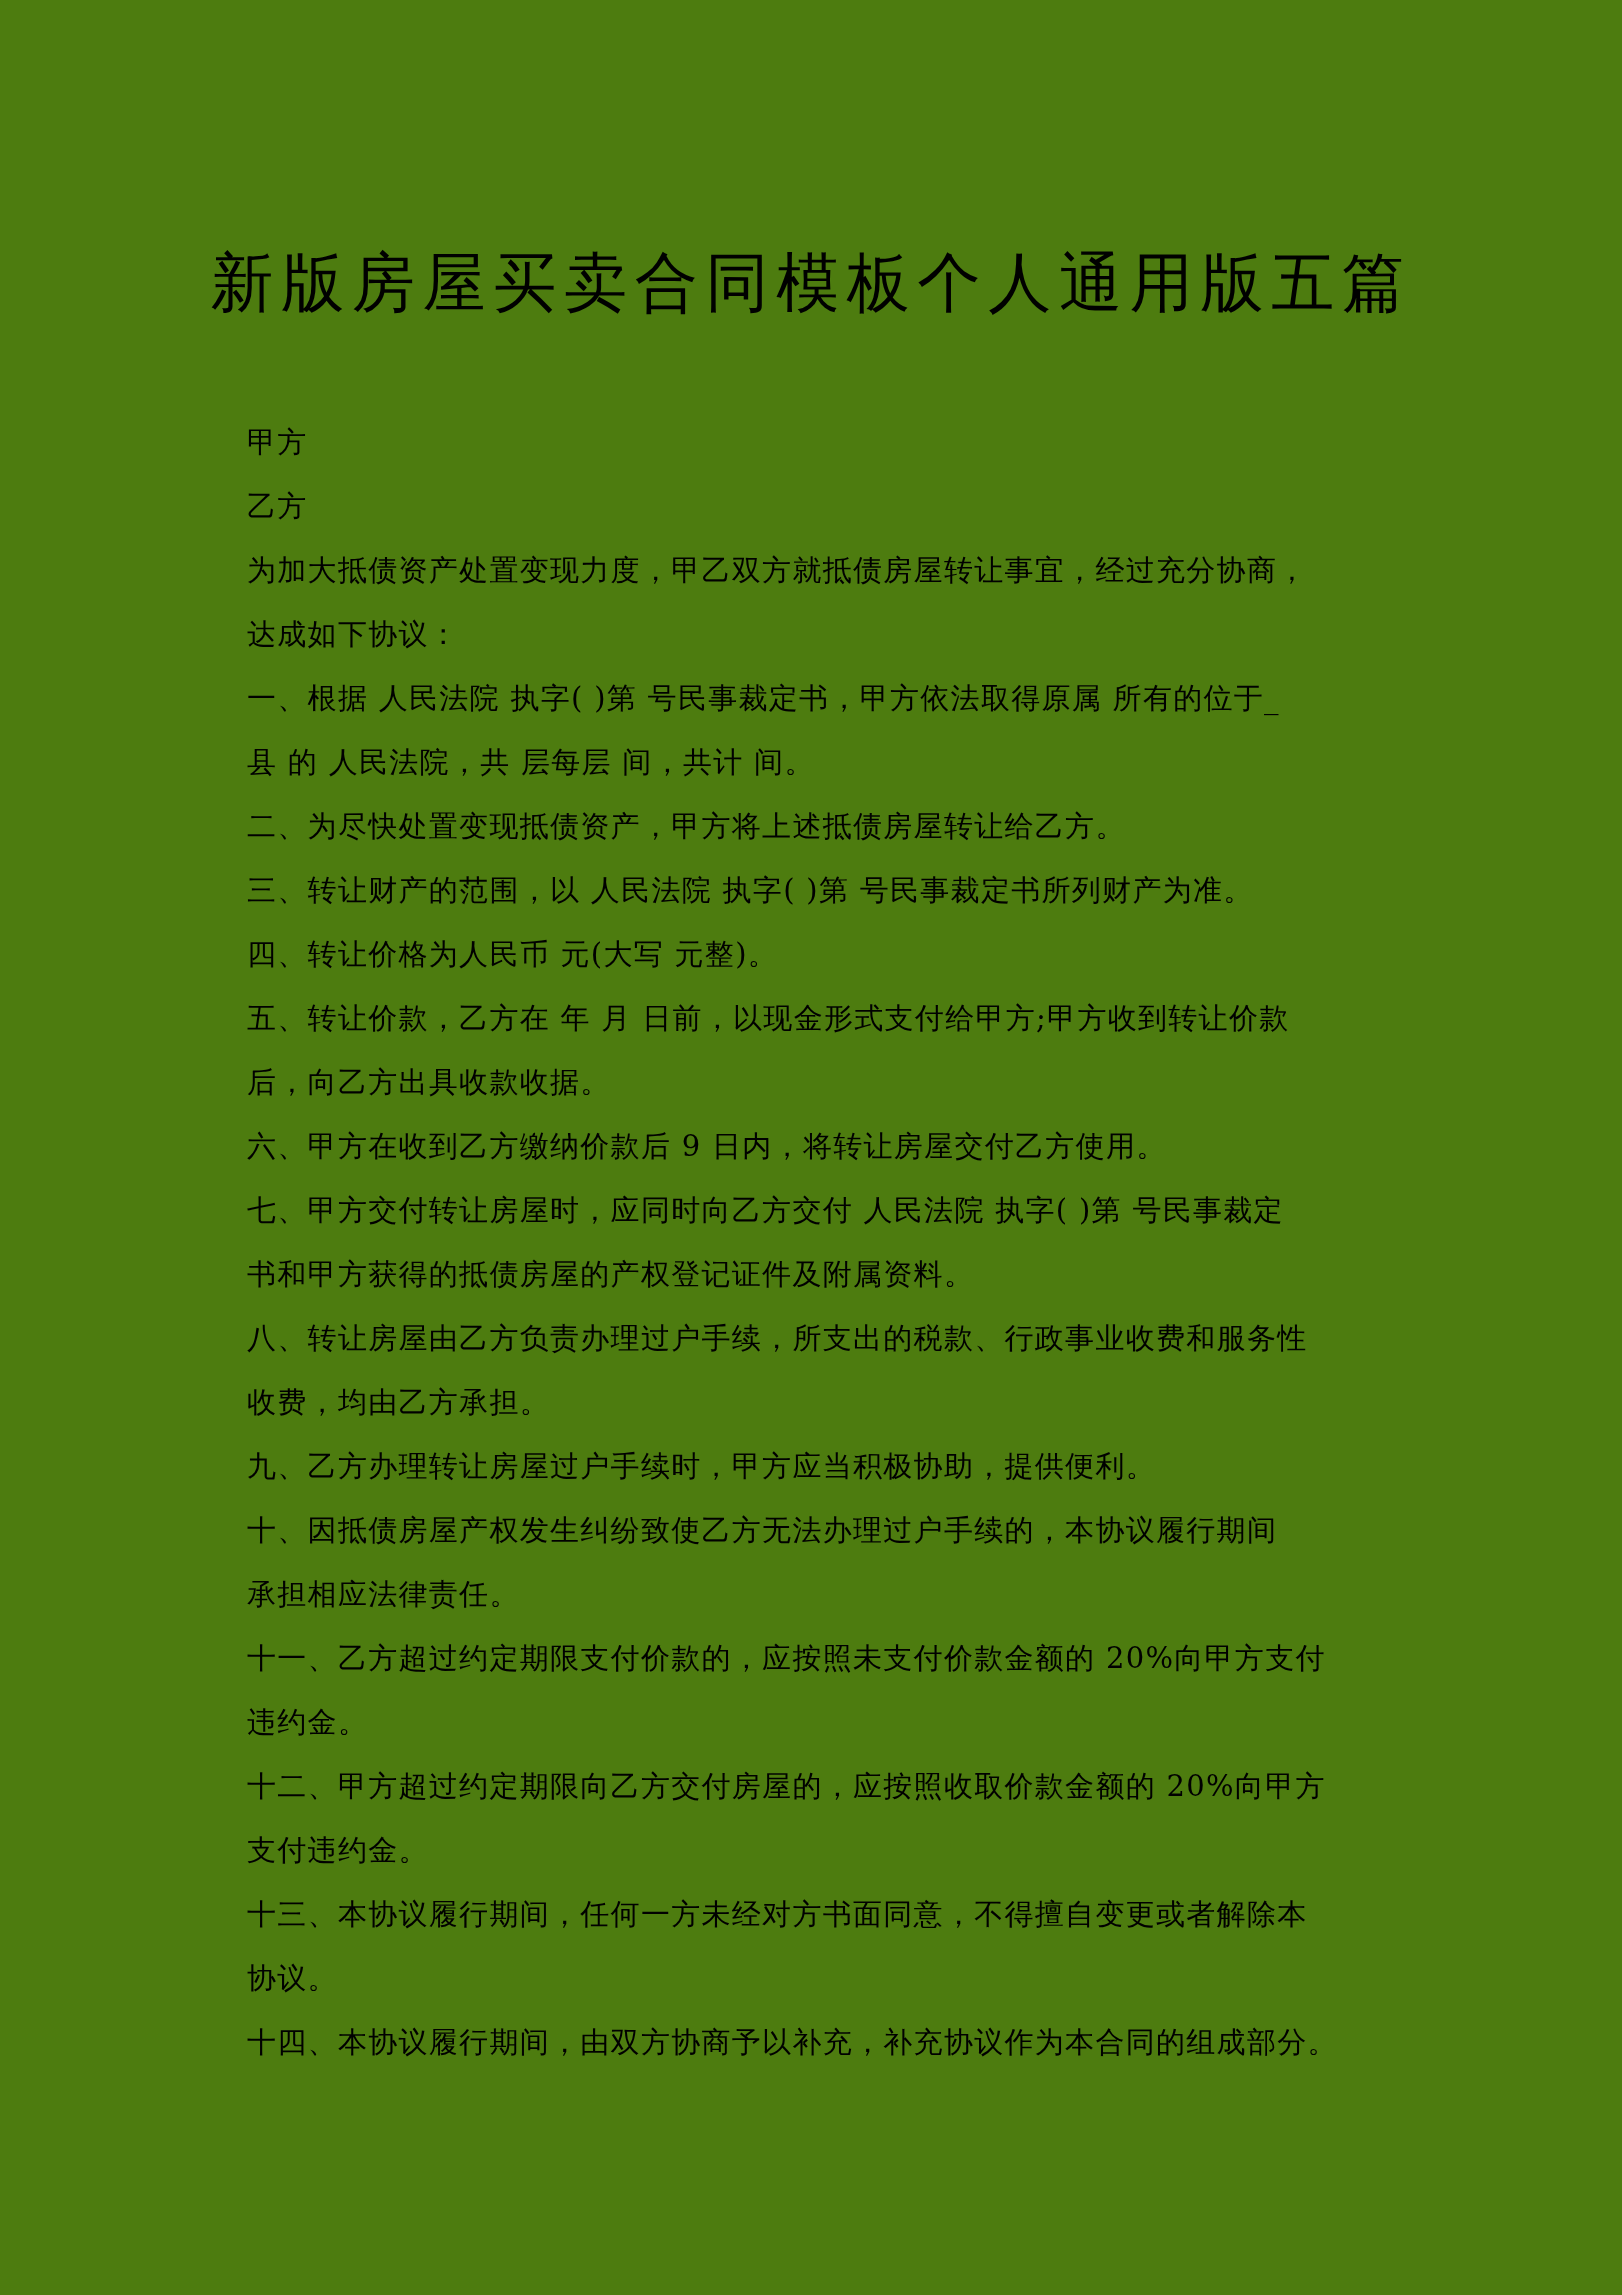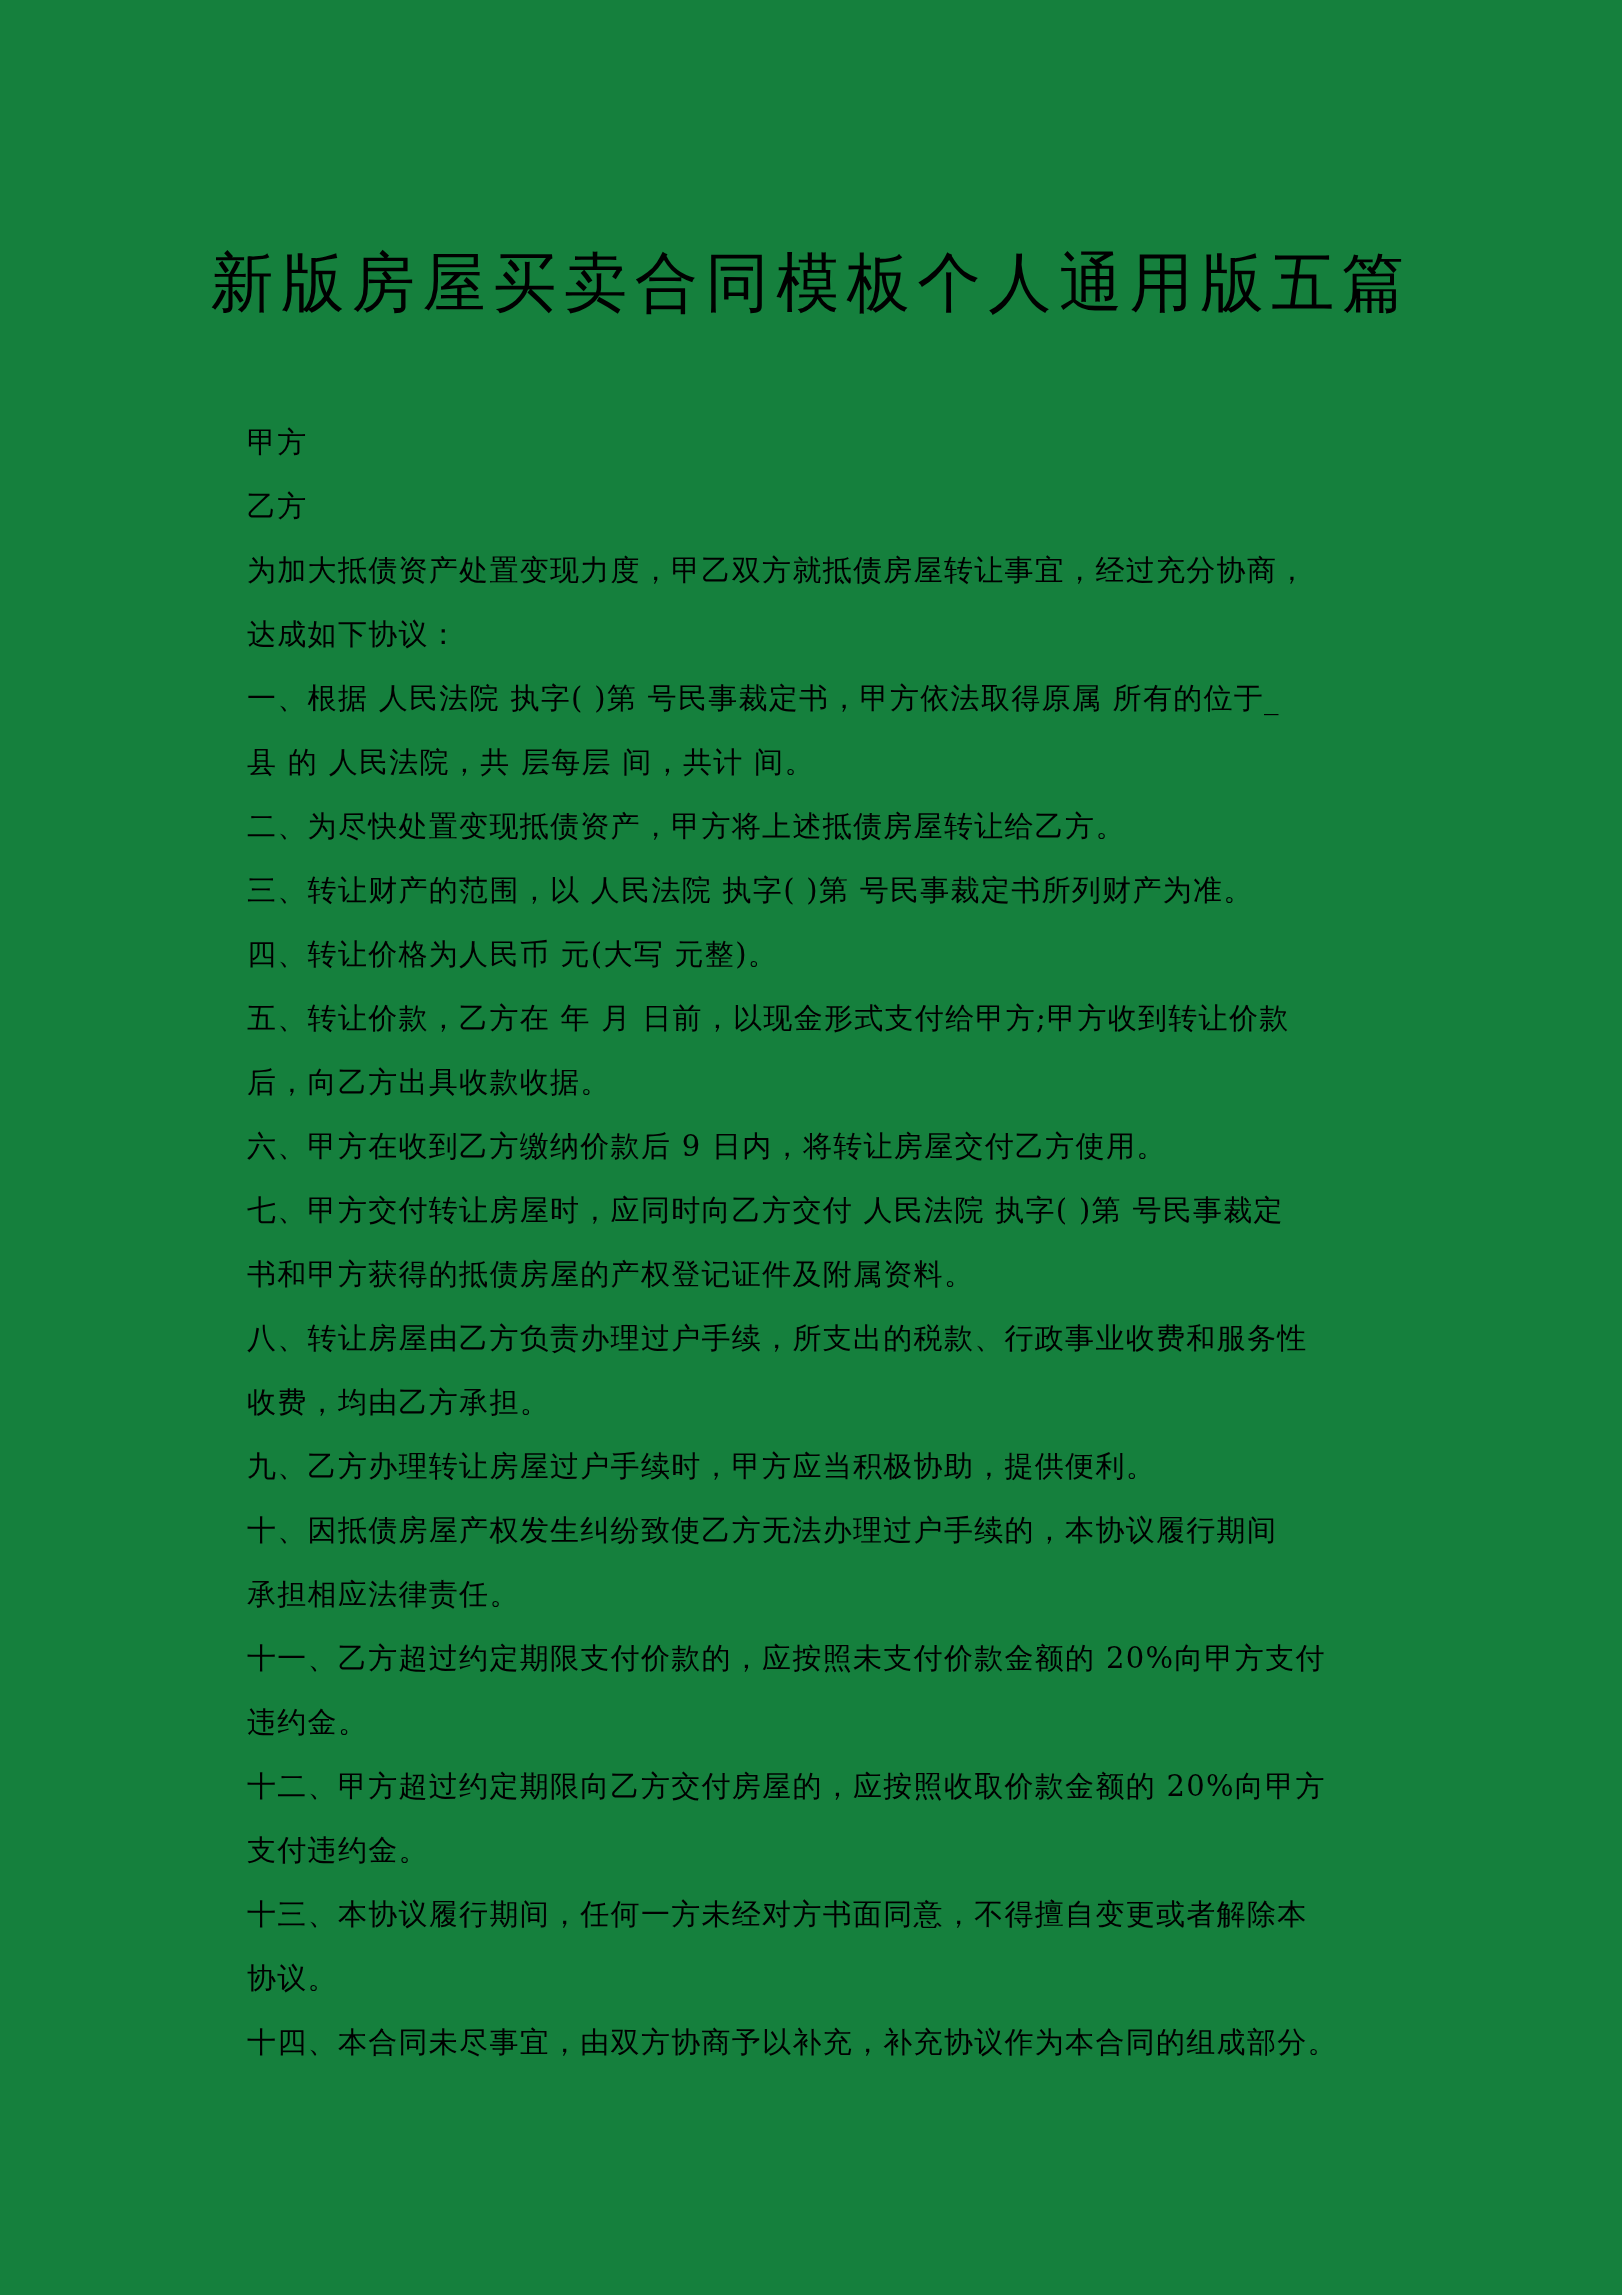--- a/index.html
+++ b/index.html
@@ -14,21 +14,21 @@
       overflow: hidden;
       color: #000000;
       font-family: "DejaVu Serif", "Liberation Serif", serif;
     }
     .page {
       position: absolute;
       left: 0;
       top: 0;
       width: 1623px;
       height: 2295px;
-      background: #15803d;
+      background: #4d7c0f;
     }
     .doc-title {
       position: absolute;
       left: 0;
       top: 196px;
       width: 1623px;
       text-align: center;
       font-size: 65px;
       line-height: 85px;
       letter-spacing: 7.9px;
@@ -77,16 +77,16 @@
     <span class="line">收费，均由乙方承担。</span>
     <span class="line">九、乙方办理转让房屋过户手续时，甲方应当积极协助，提供便利。</span>
     <span class="line">十、因抵债房屋产权发生纠纷致使乙方无法办理过户手续的，本协议履行期间</span>
     <span class="line">承担相应法律责任。</span>
     <span class="line">十一、乙方超过约定期限支付价款的，应按照未支付价款金额的 20%向甲方支付</span>
     <span class="line">违约金。</span>
     <span class="line">十二、甲方超过约定期限向乙方交付房屋的，应按照收取价款金额的 20%向甲方</span>
     <span class="line">支付违约金。</span>
     <span class="line">十三、本协议履行期间，任何一方未经对方书面同意，不得擅自变更或者解除本</span>
     <span class="line">协议。</span>
-    <span class="line">十四、本合同未尽事宜，由双方协商予以补充，补充协议作为本合同的组成部分。</span>
+    <span class="line">十四、本协议履行期间，由双方协商予以补充，补充协议作为本合同的组成部分。</span>
   </div>
 </div>
 
 
 </body></html>

